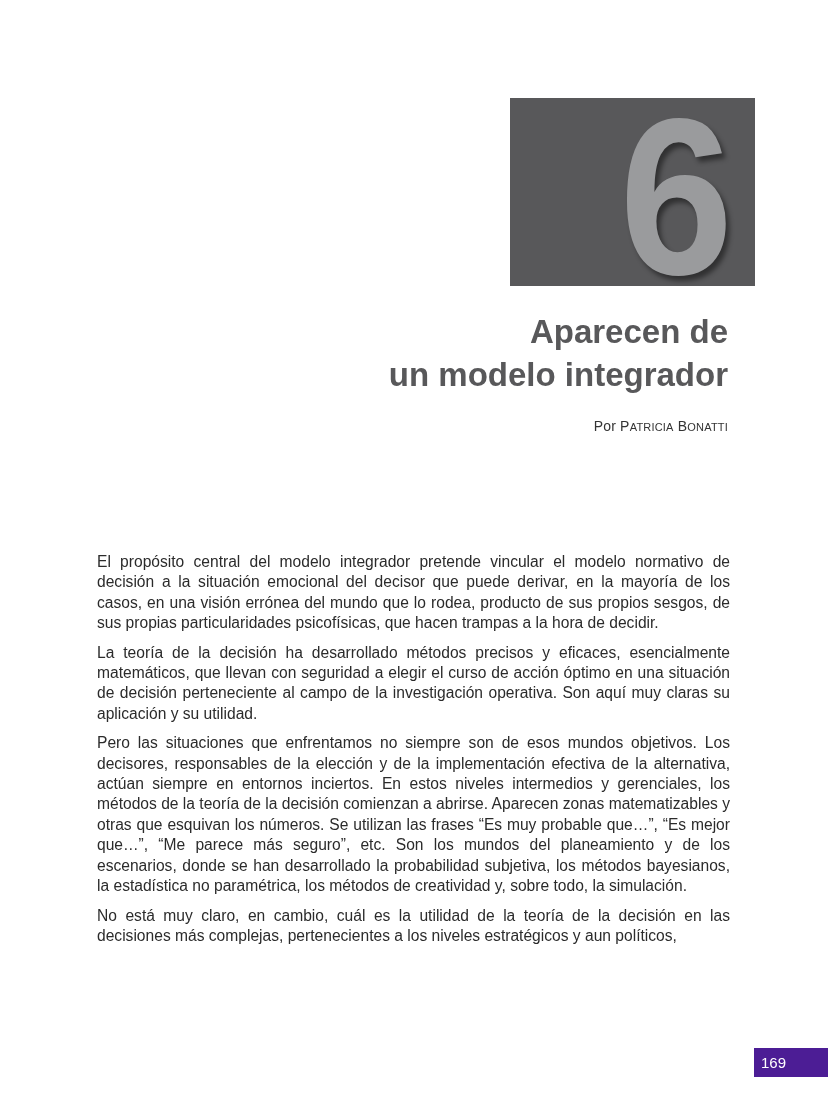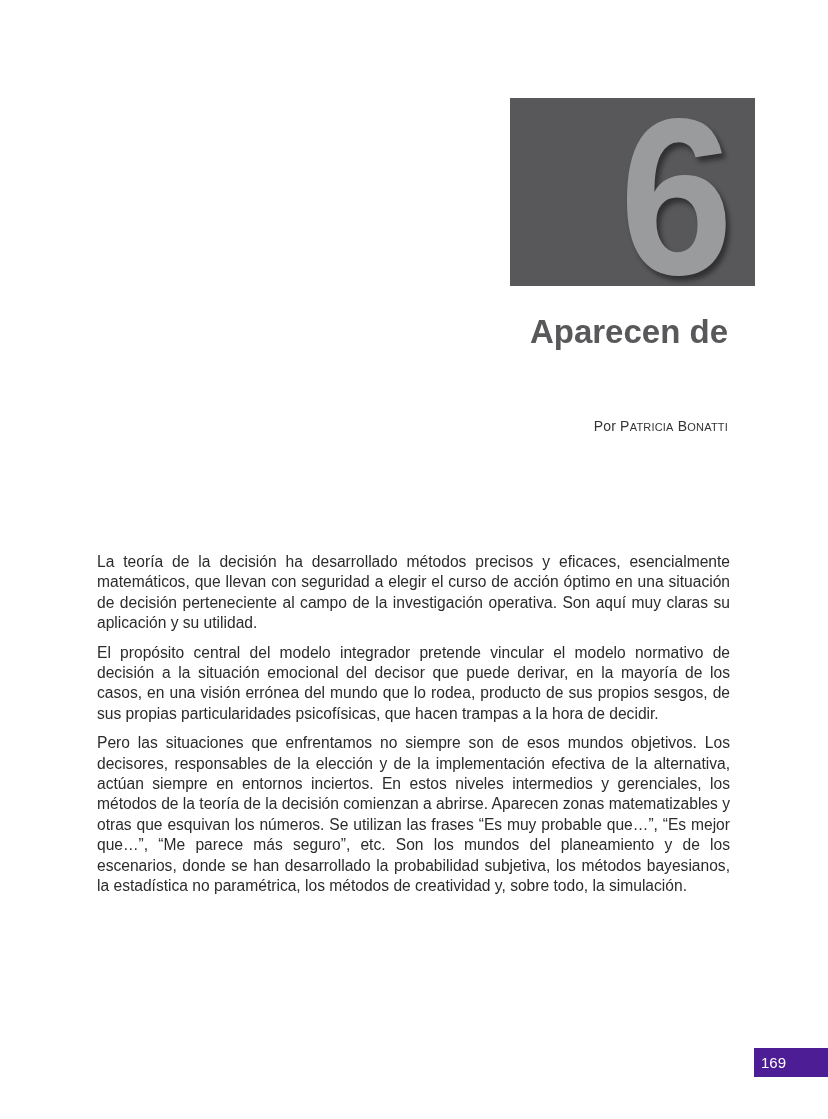--- a/index.html
+++ b/index.html
@@ -24,27 +24,29 @@
 </style>
 </head>
 <body>
 
 <div class="chapter-box">
   <div class="chapter-num">6</div>
 </div>
 
 <div class="title">
   <div>Aparecen de</div>
+  <div>un modelo integrador</div>
 </div>
 
 <div class="author">
   <span>Por</span>
   <span><span>P</span><span class="sc">ATRICIA</span></span>
   <span><span>B</span><span class="sc">ONATTI</span></span>
 </div>
 
 <div class="body-text">
+  <p>El propósito central del modelo integrador pretende vincular el modelo normativo de decisión a la situación emocional del decisor que puede derivar, en la mayoría de los casos, en una visión errónea del mundo que lo rodea, producto de sus propios sesgos, de sus propias particularidades psicofísicas, que hacen trampas a la hora de decidir.</p>
   <p>La teoría de la decisión ha desarrollado métodos precisos y eficaces, esencialmente matemáticos, que llevan con seguridad a elegir el curso de acción óptimo en una situa­ción de decisión perteneciente al campo de la investigación operativa. Son aquí muy claras su aplicación y su utilidad.</p>
-  <p>El propósito central del modelo integrador pretende vincular el modelo normativo de decisión a la situación emocional del decisor que puede derivar, en la mayoría de los casos, en una visión errónea del mundo que lo rodea, producto de sus propios sesgos, de sus propias particularidades psicofísicas, que hacen trampas a la hora de decidir.</p>
   <p>Pero las situaciones que enfrentamos no siempre son de esos mundos objetivos. Los decisores, responsables de la elección y de la implementación efectiva de la alternativa, actúan siempre en entornos inciertos. En estos niveles intermedios y gerenciales, los métodos de la teoría de la decisión comienzan a abrirse. Aparecen zonas matematizables y otras que esquivan los números. Se utilizan las frases “Es muy probable que…”, “Es mejor que…”, “Me parece más seguro”, etc. Son los mun­dos del planeamiento y de los escenarios, donde se han desarrollado la probabili­dad subjetiva, los métodos bayesianos, la estadística no paramétrica, los métodos de creatividad y, sobre todo, la simulación.</p>
+  <p>No está muy claro, en cambio, cuál es la utilidad de la teoría de la decisión en las decisiones más complejas, pertenecientes a los niveles estratégicos y aun políticos,</p>
 </div>
 
 <div class="page-num">169</div>
 
 </body></html>

